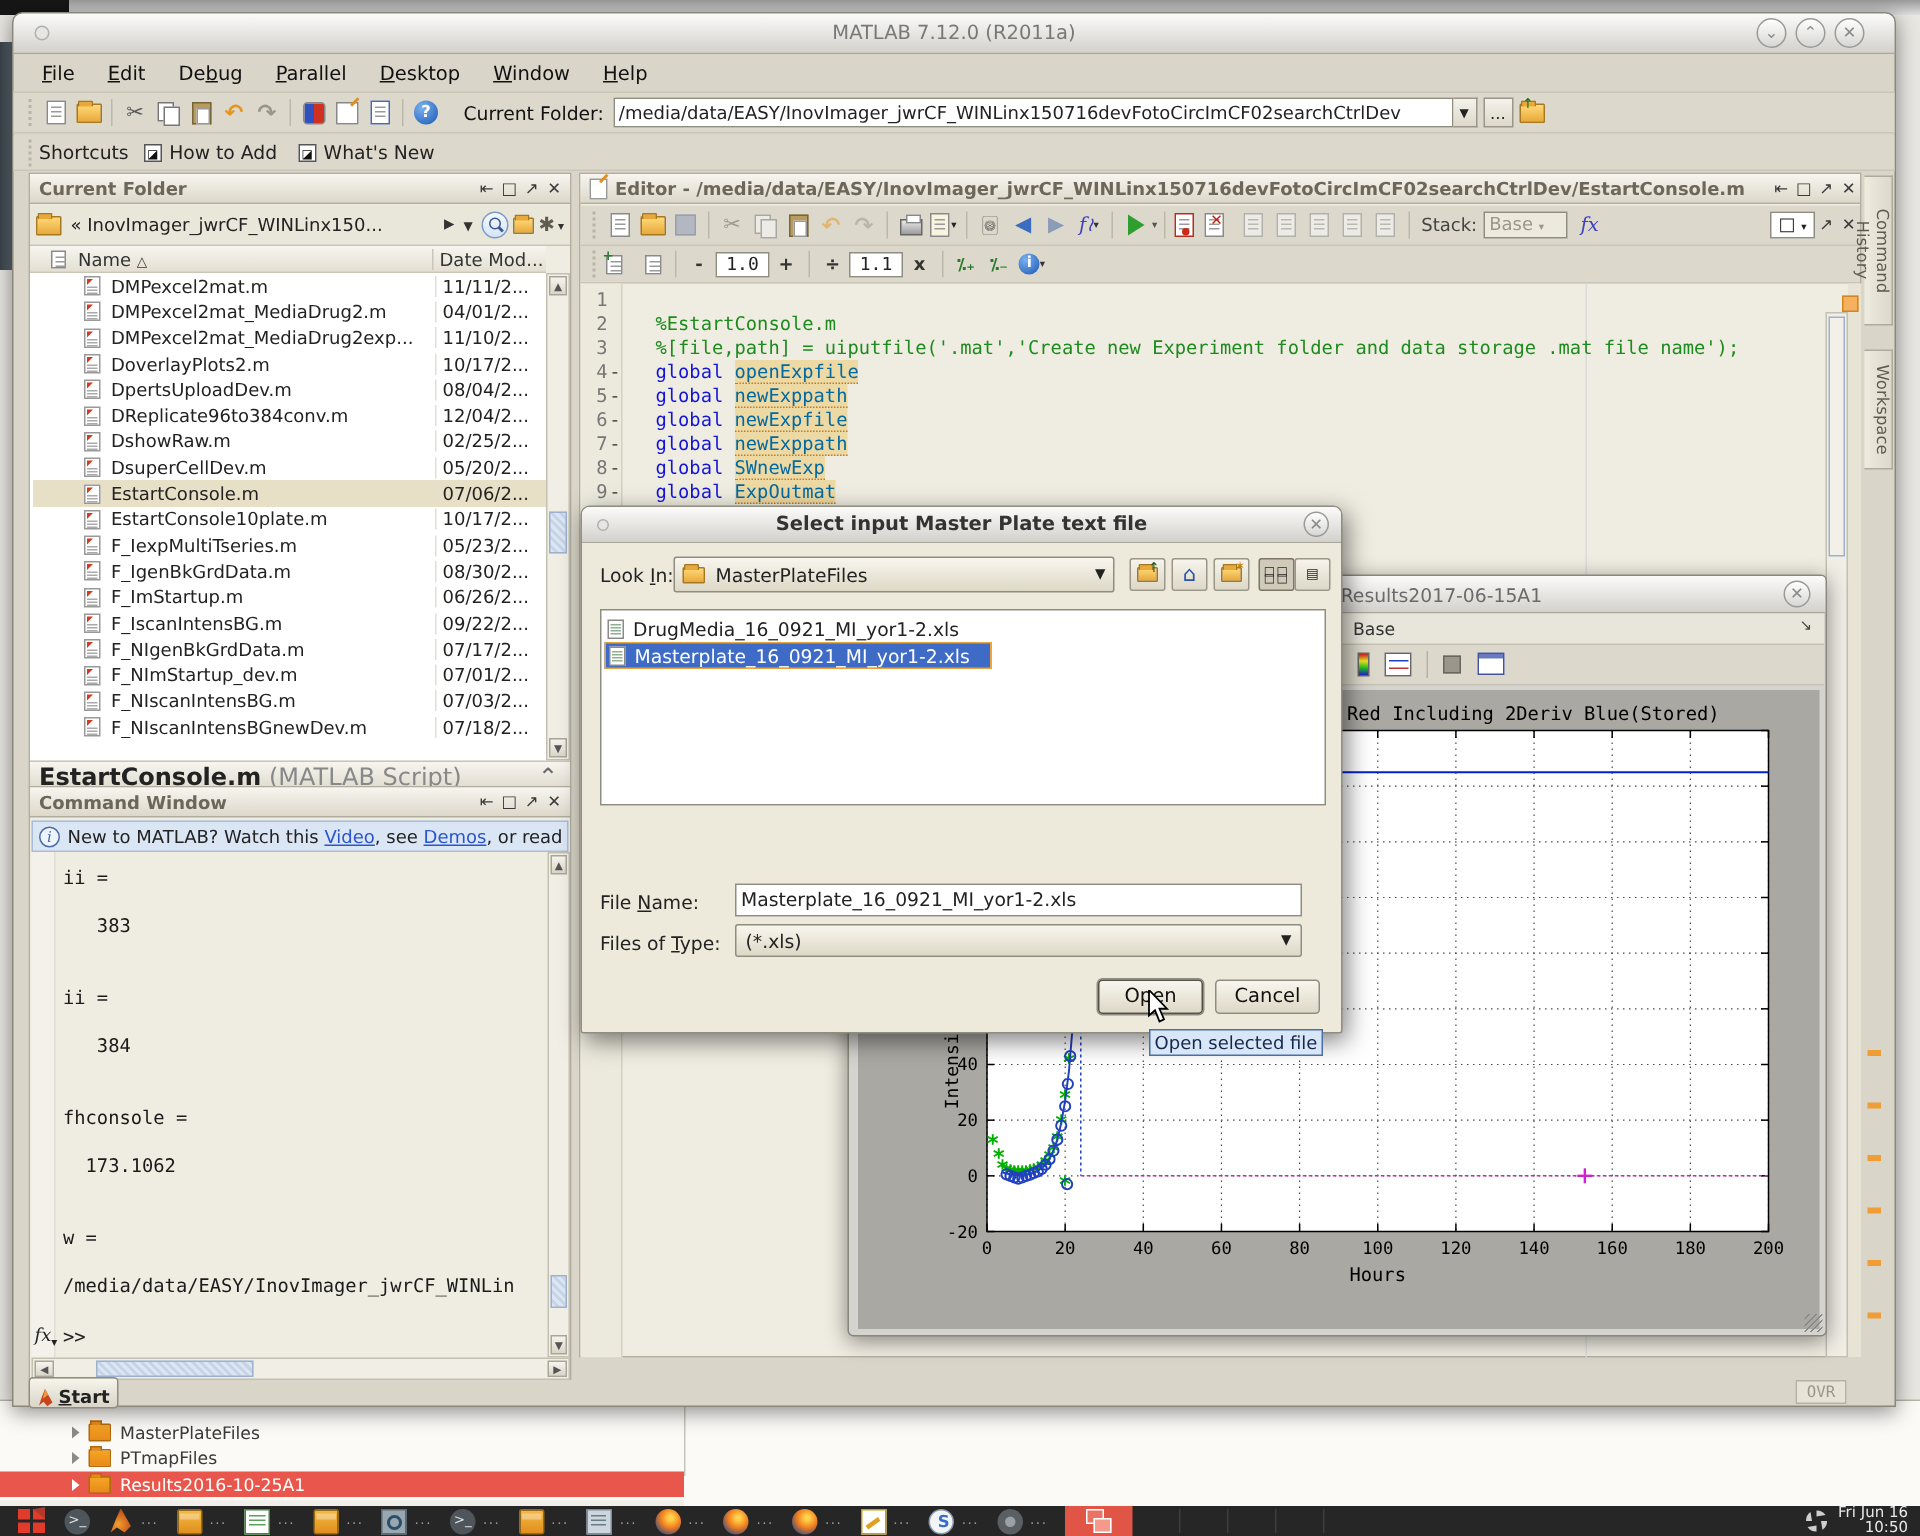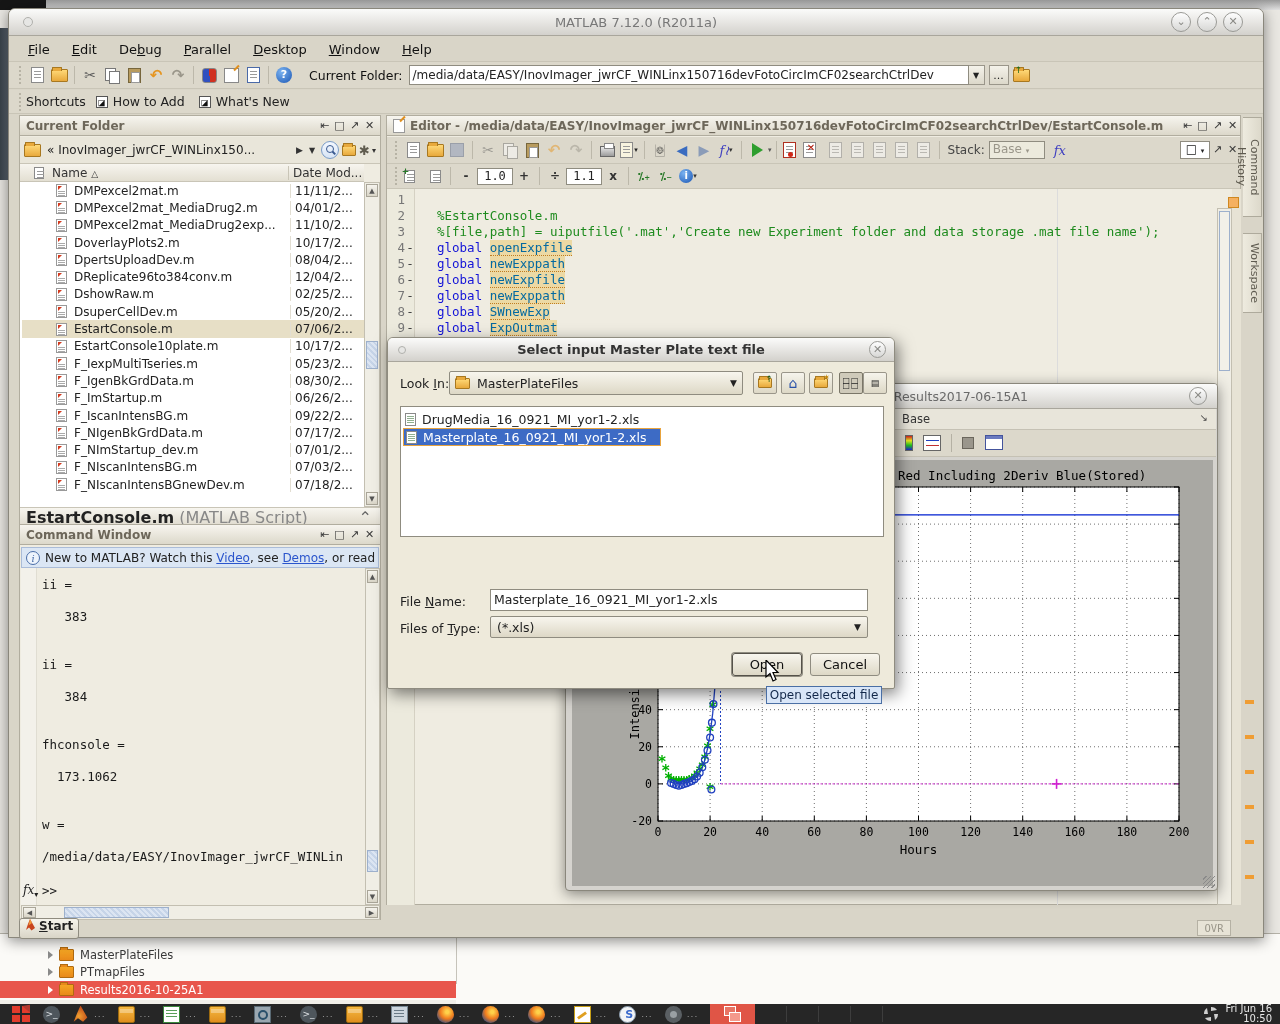--- a/index.html
+++ b/index.html
@@ -386,21 +386,21 @@
         <div class="sb-thumb" style="left:1px;bottom:32px;width:11px;height:22px"></div>
         <div class="sb-btn" style="left:1px;bottom:1px;width:11px;height:13px">▼</div>
       </div>
       <div class="sb-h" style="left:1px;top:380px;width:359px;height:15px">
         <div class="sb-btn" style="left:1px;top:1px;width:13px;height:11px;line-height:11px">◀</div>
         <div class="sb-thumb" style="left:42px;top:1px;width:105px;height:11px"></div>
         <div class="sb-btn" style="right:1px;top:1px;width:13px;height:11px;line-height:11px">▶</div>
       </div>
     </div>
 
-    <div class="abs" style="left:10px;top:909px;width:60px;height:21px;background:linear-gradient(#f6f4ec,#d9d5c7);border:1px solid #8f8c80;border-radius:3px;display:flex;align-items:flex-start;padding-left:4px">
+    <div class="abs" style="left:10px;top:909px;width:60px;height:21px;background:linear-gradient(#f6f4ec,#d9d5c7);border:1px solid #8f8c80;border-radius:3px;display:flex;align-items:flex-end;padding-left:4px">
       <svg width="12" height="12" viewBox="0 0 12 12">
           <polygon points="6,0 11,9 7.5,11.5 5,8.5 2,11 4,5" fill="#c8441e"></polygon>
           <polygon points="6,0 8,4 4.5,6.5" fill="#f09a3c"></polygon>
         </svg>
       <b id="start-label" style="font-size:12px;margin-left:3px"><u>S</u>tart</b>
     </div>
     <div class="abs mono" style="left:1188px;top:911px;width:34px;height:16px;background:#e7e3d6;border:1px solid #b5b1a4;color:#9a968a;font-size:10.5px;text-align:center;line-height:15px"><span>OVR</span></div>
 
     <div class="panel" style="left:377px;top:106px;width:855px;height:790px;background:#efece1">
       <div class="p-hdr" style="display:flex;align-items:center">

